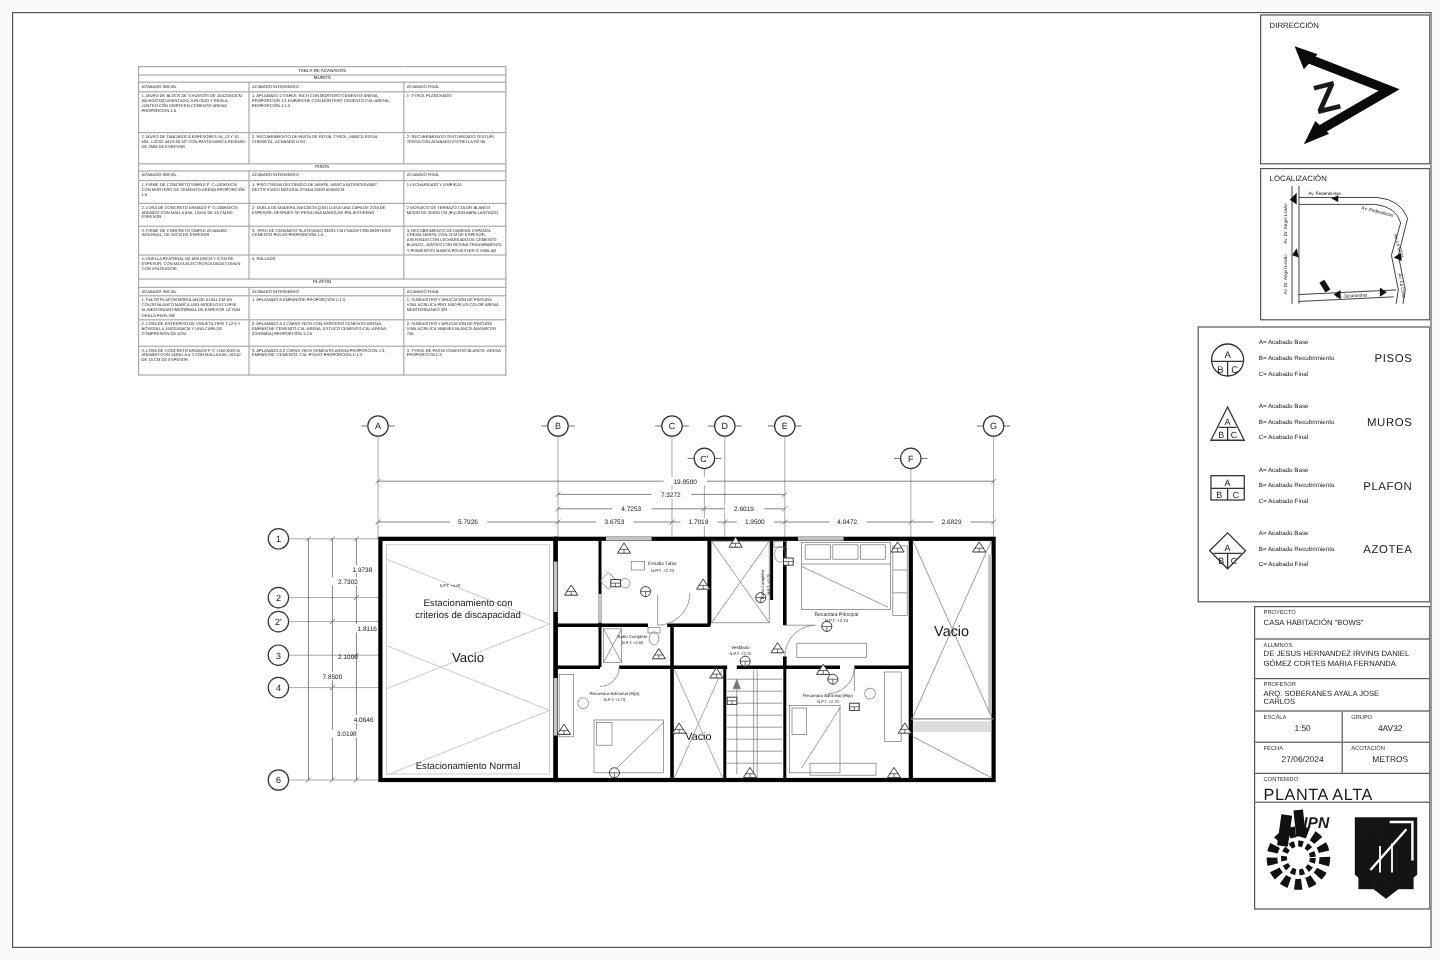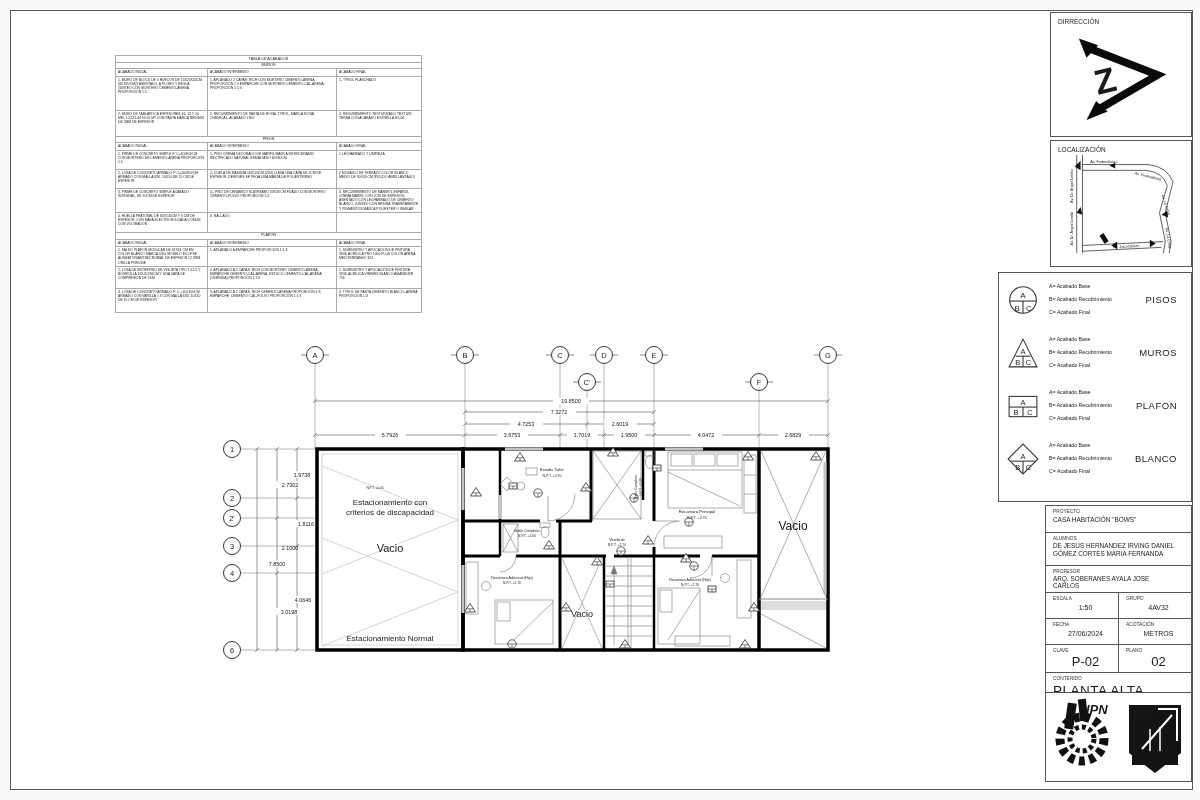--- a/index.html
+++ b/index.html
@@ -591,21 +591,21 @@
         <line x1="15" y1="17" x2="15" y2="29" stroke="#333"></line>
       <text x="15" y="15" font-size="7" text-anchor="middle">A</text>
       <text x="10" y="25" font-size="7" text-anchor="middle">B</text>
       <text x="20" y="25" font-size="7" text-anchor="middle">C</text>
     </svg>
     <div class="legend-lines">
       <div>A= Acabado Base</div>
       <div>B= Acabado Recubrimiento</div>
       <div>C= Acabado Final</div>
     </div>
-    <span class="legend-name">BLANCO</span>
+    <span class="legend-name">AZOTEA</span>
   </div>
 </div>
 
 <div class="abs" style="left:1045px;top:505px;width:145px;border:1px solid #555;border-bottom:none;background:#fff;">
   <div class="tb-row" style="height:27px;">
     <div class="blk-lbl">PROYECTO</div>
     <div class="val-s">CASA HABITACIÓN "BOWS"</div>
   </div>
   <div class="tb-row" style="height:33px;">
     <div class="blk-lbl">ALUMNOS</div>
@@ -629,37 +629,27 @@
   <div class="tb-row tb-split" style="height:26px;">
     <div>
       <div class="blk-lbl">FECHA</div>
       <div class="val-m">27/06/2024</div>
     </div>
     <div>
       <div class="blk-lbl">ACOTACIÓN</div>
       <div class="val-m">METROS</div>
     </div>
   </div>
-  <div class="tb-row tb-split" style="height:28px;">
-    <div>
-      <div class="blk-lbl">CLAVE</div>
-      <div class="val-l">P-02</div>
-    </div>
-    <div>
-      <div class="blk-lbl">PLANO</div>
-      <div class="val-l">02</div>
-    </div>
-  </div>
   <div class="tb-row" style="height:26px;">
     <div class="blk-lbl">CONTENIDO</div>
     <div class="val-xl">PLANTA ALTA</div>
   </div>
 </div>
 
-<div class="abs tbox" style="left:1045px;top:692px;width:145px;height:88px;">
+<div class="abs tbox" style="left:1045px;top:668px;width:145px;height:88px;">
   <svg width="143" height="86" viewBox="0 0 143 86">
     <g>
       <circle cx="36" cy="46" r="22" fill="none" stroke="#111" stroke-width="9" stroke-dasharray="6 4.5"></circle>
       <circle cx="36" cy="46" r="12" fill="none" stroke="#111" stroke-width="5" stroke-dasharray="4 3"></circle>
       <rect x="20" y="10" width="9" height="26" fill="#111" transform="rotate(8 24 23)"></rect>
       <rect x="33" y="6" width="8" height="22" fill="#111" transform="rotate(-6 37 17)"></rect>
       <text x="40" y="21" font-size="13" font-weight="bold" font-style="italic" fill="#111">IPN</text>
     </g>
     <g>
       <path d="M83 12 L135 12 L135 60 L109 80 L83 60 Z" fill="#141414"></path>

